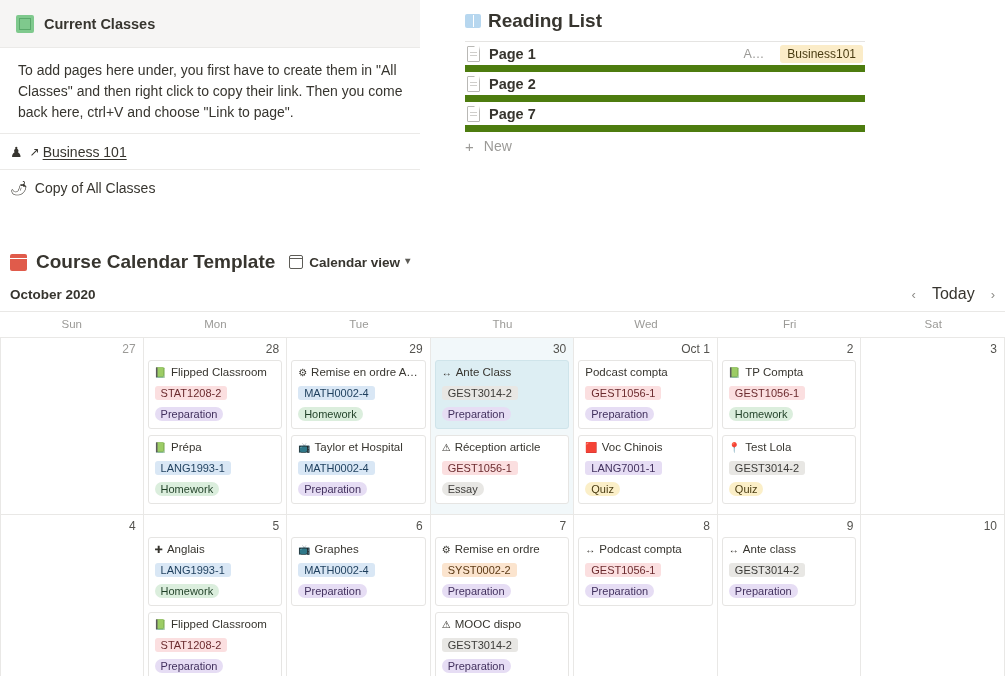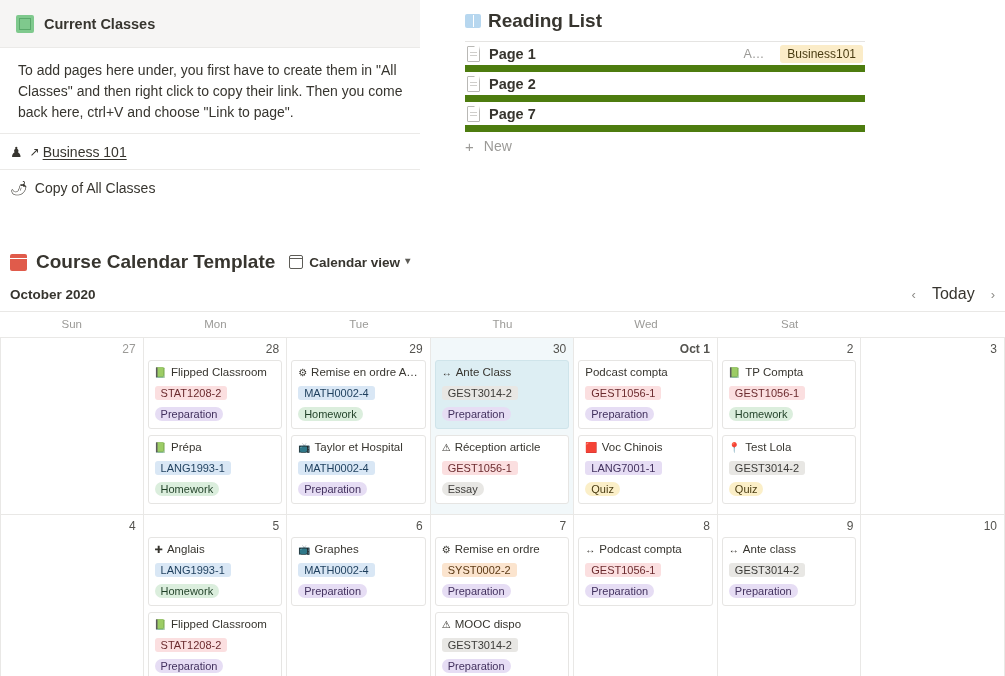--- a/index.html
+++ b/index.html
@@ -179,21 +179,21 @@
     position: relative;
   }
   .cell:nth-child(7n+1) { border-left: 1px solid #e9e8e6; }
   .daynum {
     text-align: right;
     font-size: 12px;
     color: #54534f;
     padding: 1px 3px 4px 0;
   }
   .daynum.muted { color: #9b9a97; }
-  .daynum.first { font-weight: 700; }
+  .daynum.first { font-weight: 400; }
   .evt {
     border: 1px solid #e6e5e3;
     border-radius: 3px;
     background: #fff;
     padding: 5px 6px 6px 6px;
     margin-bottom: 6px;
   }
   .evt.highlight { background: #ddeef3; border-color: #cfe4ea; }
   .evt-title {
     font-size: 11.5px;
@@ -291,20 +291,21 @@
         <span class="nav-arrow">›</span>
       </span>
     </div>
 
     <div class="dow-row">
       <div class="dow">Sun</div>
       <div class="dow">Mon</div>
       <div class="dow">Tue</div>
       <div class="dow">Thu</div>
       <div class="dow">Wed</div>
+      <div class="dow">Fri</div>
       <div class="dow">Sat</div>
     </div>
 
     <div class="cal-grid" id="cal-grid">
         <div class="cell">
           <div class="daynum muted">27</div>
         </div>
         <div class="cell">
           <div class="daynum">28</div>
           <div class="evt">

